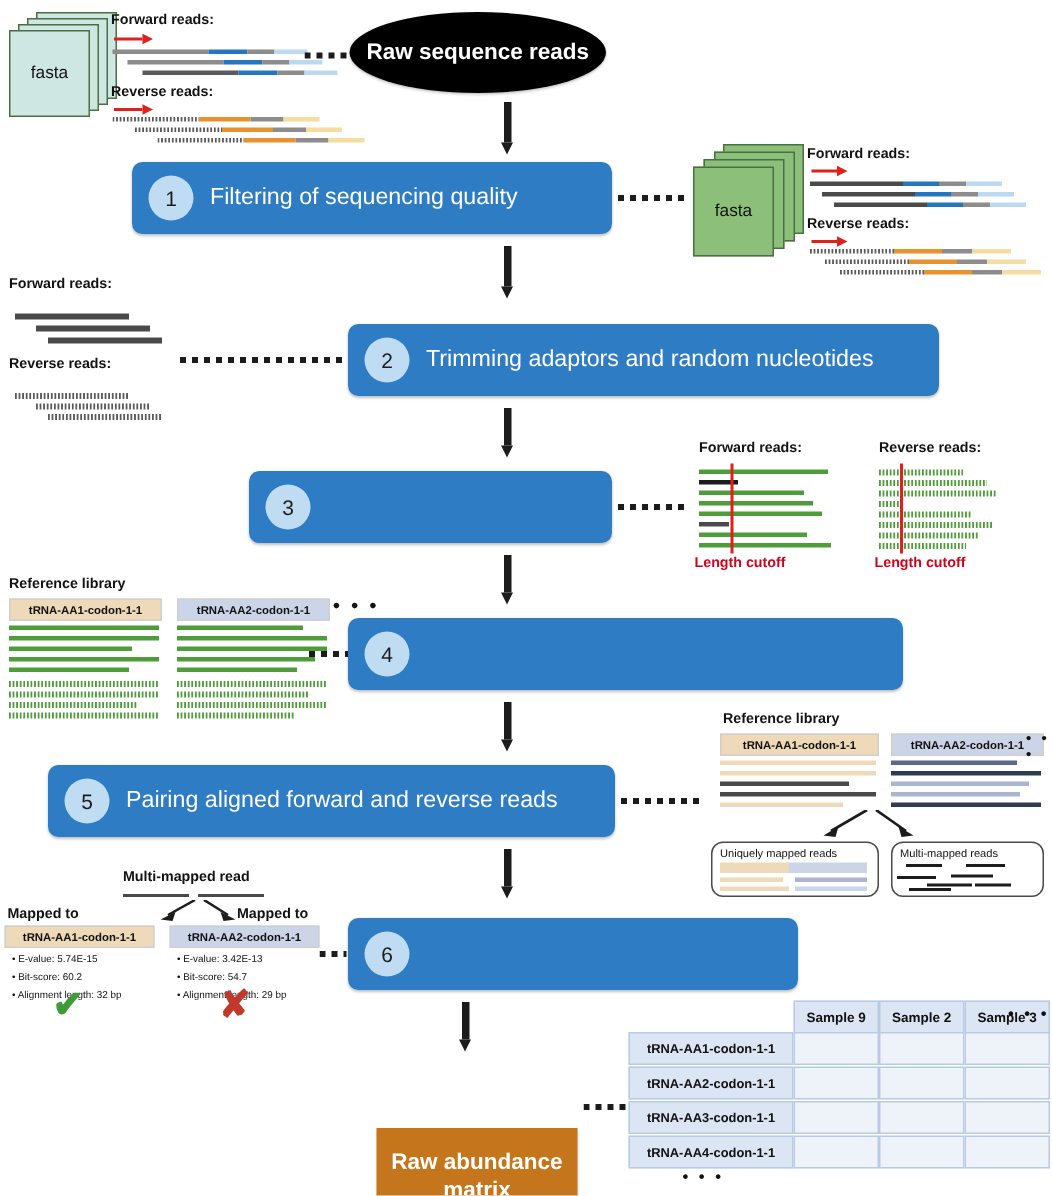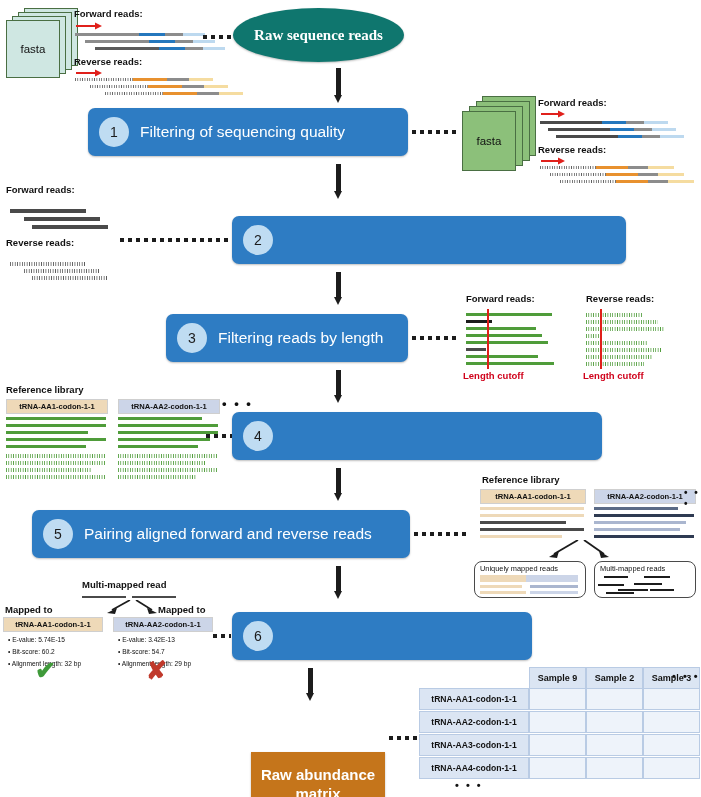--- a/index.html
+++ b/index.html
@@ -9,24 +9,24 @@
 
   
   .step{position:absolute;background:#2e7cc3;border-radius:7px;
         display:flex;align-items:center;box-shadow:0 1px 2px rgba(0,0,0,.25);}
   .step .num{width:30px;height:30px;border-radius:50%;background:#bfdcf2;
        color:#1c1c1c;font-size:14px;display:flex;align-items:center;
        justify-content:center;margin-left:11px;flex:0 0 auto;}
   .step .txt{color:#fff;font-size:15.5px;margin-left:11px;white-space:nowrap;}
 
   
-  .ellipse{position:absolute;background:#0f766e;border-radius:50%;
+  .ellipse{position:absolute;background:#000000;border-radius:50%;
      display:flex;align-items:center;justify-content:center;text-align:right;
      color:#fff;font-size:15px;font-weight:bold;line-height:1.25;
-     box-shadow:0 1px 2px rgba(0,0,0,.25);font-family:Liberation Serif, serif;}
+     box-shadow:0 1px 2px rgba(0,0,0,.25);}
   .rectnode{position:absolute;background:#c5751b;display:flex;align-items:center;
      justify-content:center;text-align:center;color:#fff;font-size:15px;
      font-weight:bold;line-height:1.3;box-shadow:0 1px 2px rgba(0,0,0,.25);}
 
   
   .vArrow{position:absolute;width:9px;}
   .vArrow .shaft{width:5px;height:calc(100% - 7px);background:#1c1c1c;margin:0 auto;}
   .vArrow .head{width:0;height:0;border-left:4.5px solid transparent;
       border-right:4.5px solid transparent;border-top:8px solid #1c1c1c;}
   .dotline{position:absolute;height:4px;
@@ -215,30 +215,30 @@
 <div class="read" style="left:32px;top:225px;width:76px;height:3.6px;background:#4a4a4a;"></div>
 <div class="lbl" style="left:6px;top:237px;">Reverse reads:</div>
 <div class="read hatch" style="left:10px;top:262px;width:76px;height:4px;"></div>
 <div class="read hatch" style="left:24px;top:269px;width:76px;height:4px;"></div>
 <div class="read hatch" style="left:32px;top:276px;width:76px;height:4px;"></div>
 
 <div class="dotline" style="left:120px;top:238px;width:108px;"></div>
 
 <div class="step" style="left:232px;top:216px;width:394px;height:48px;">
   <div class="num">2</div>
+  <div class="txt">Trimming adaptors and random nucleotides</div>
 </div>
 
 <div class="vArrow" style="left:334px;top:272px;height:32px;">
   <div class="shaft"></div>
     <div class="head"></div>
 </div>
 
 <div class="step" style="left:166px;top:314px;width:242px;height:48px;">
   <div class="num">3</div>
-  <div class="txt">Filtering reads by length</div>
 </div>
 <div class="dotline" style="left:412px;top:336px;width:44px;"></div>
 
 <div class="lbl" style="left:466px;top:293px;">Forward reads:</div>
 <div class="read" style="left:466px;top:313px;width:86px;background:#4f9c3a;"></div>
 <div class="read" style="left:466px;top:320px;width:26px;background:#1c1c1c;"></div>
 <div class="read" style="left:466px;top:327px;width:70px;background:#4f9c3a;"></div>
 <div class="read" style="left:466px;top:334px;width:76px;background:#4f9c3a;"></div>
 <div class="read" style="left:466px;top:341px;width:82px;background:#4f9c3a;"></div>
 <div class="read" style="left:466px;top:348px;width:20px;background:#4a4a4a;"></div>

